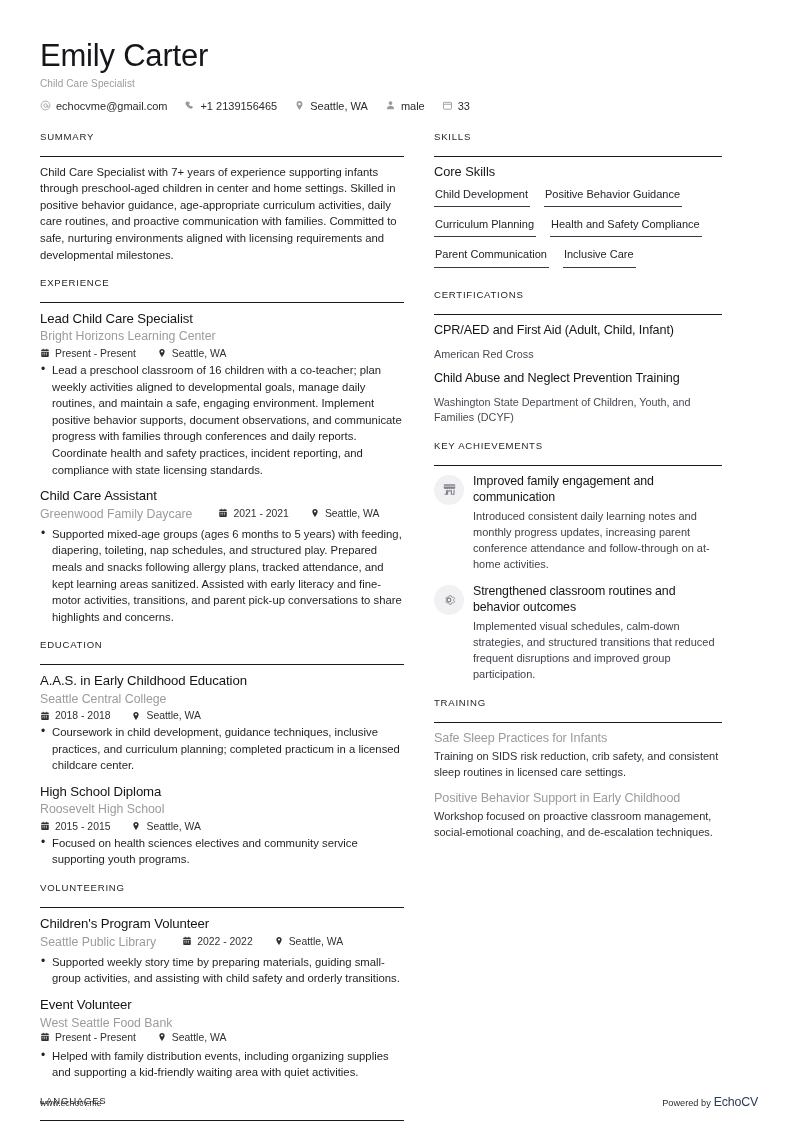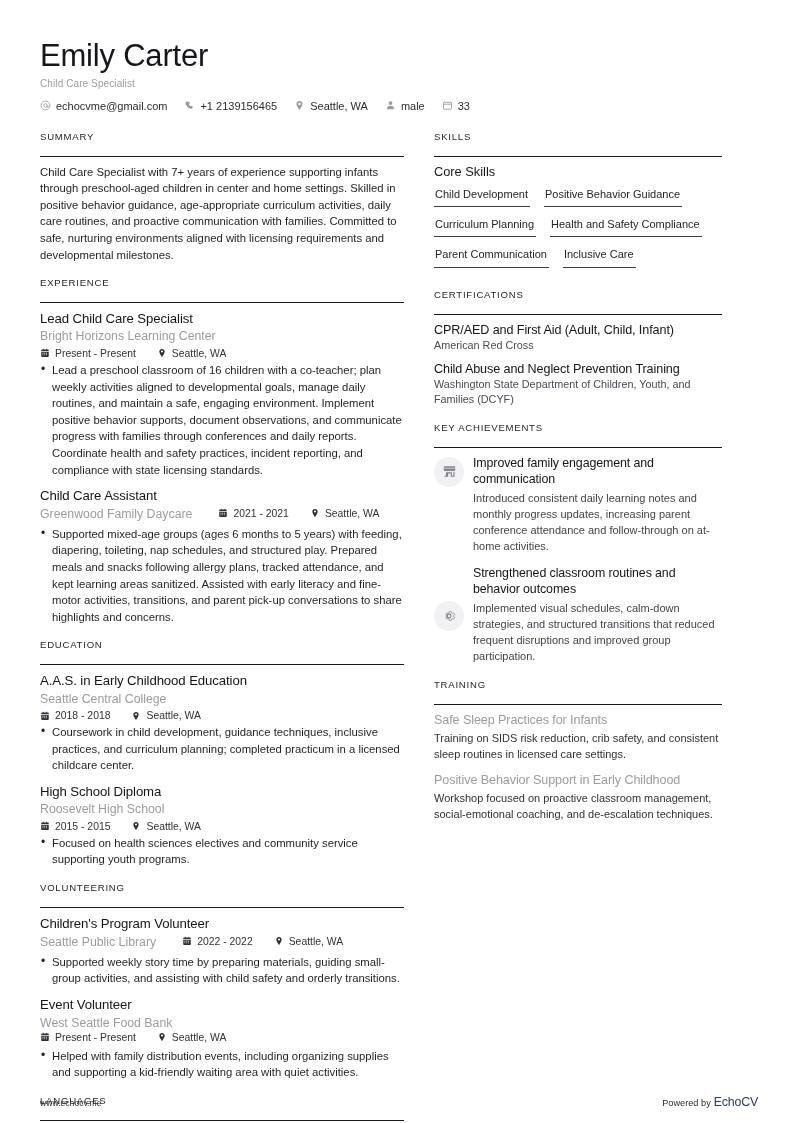--- a/index.html
+++ b/index.html
@@ -212,31 +212,31 @@
   .cert-name {
     font-size: 12.6px;
     color: #141419;
     line-height: 1.3;
     letter-spacing: -0.1px;
   }
   .cert-issuer {
     font-size: 10.8px;
     color: #4a4a52;
     line-height: 1.4;
-    margin-top: 0;
+    margin-top: 9px;
   }
 
   
   .ach {
     display: flex;
     gap: 9px;
     margin-bottom: 10px;
     align-items: flex-start;
   }
-  .ach:last-child { margin-bottom: 8px; align-items: center; }
+  .ach:last-child { margin-bottom: 8px; }
   .ach-icon {
     width: 30px; height: 30px;
     border-radius: 50%;
     background: #f1f1f4;
     flex: 0 0 30px;
     display: flex;
     align-items: center;
     justify-content: center;
     color: #82828c;
     margin-top: 2px;

